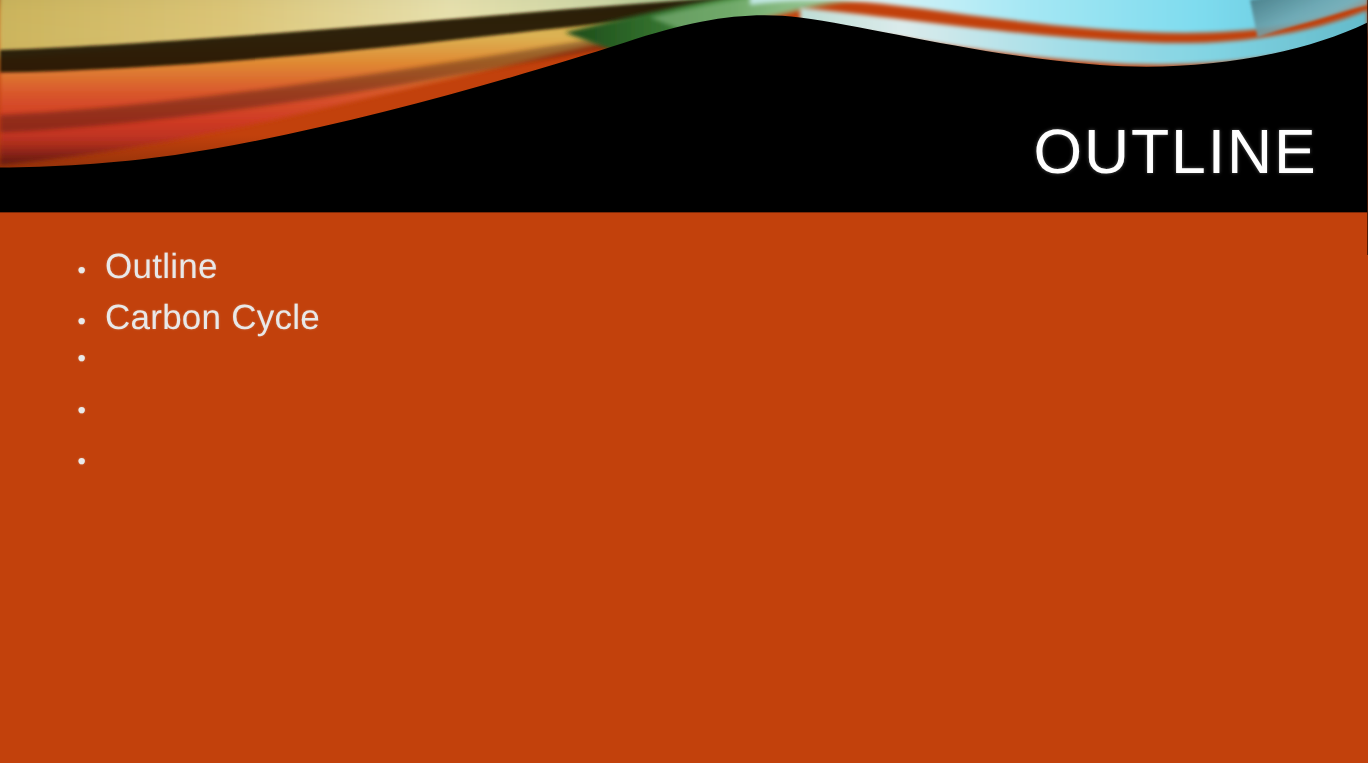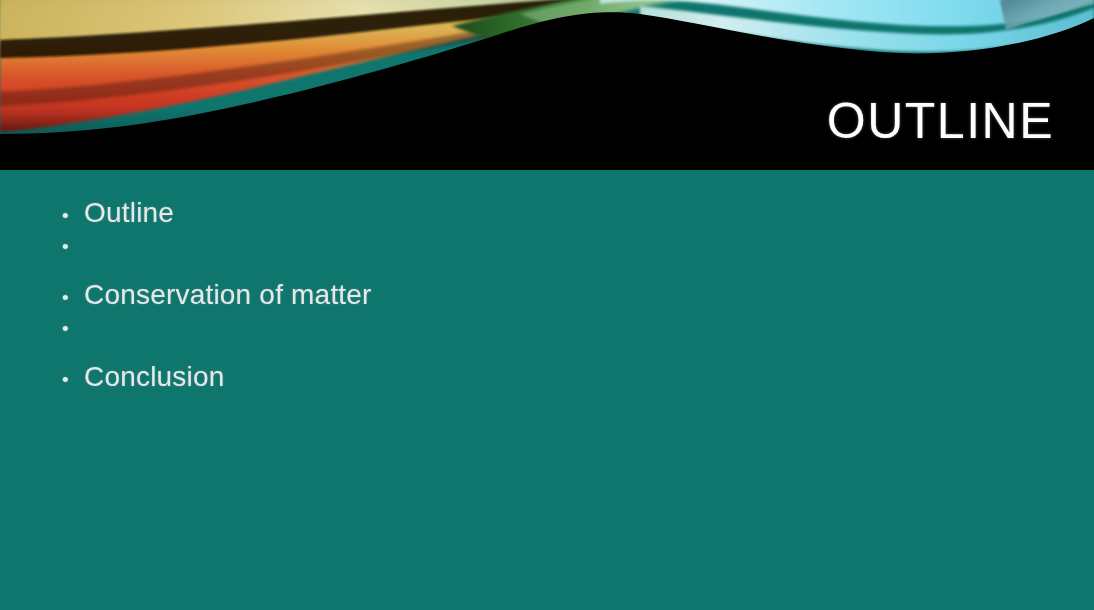--- a/index.html
+++ b/index.html
@@ -7,21 +7,21 @@
     padding: 0;
     background: #000;
   }
   body {
     font-family: "Liberation Sans", sans-serif;
   }
   .slide {
     position: relative;
     width: 1094px;
     height: 610px;
-    background: #0f766e;
+    background: #c2410c;
     overflow: hidden;
   }
 
   
   .ribbon-art {
     position: absolute;
     top: 0;
     left: 0;
     width: 1094px;
     height: 170px;
@@ -169,31 +169,30 @@
 
   <div class="body-block">
 
     <div class="bullet-row">
       <span class="bullet-mark">•</span>
       <span class="bullet-text">Outline</span>
     </div>
 
     <div class="bullet-row">
       <span class="bullet-mark">•</span>
-    </div>
-
-    <div class="bullet-row">
-      <span class="bullet-mark">•</span>
-      <span class="bullet-text">Conservation of matter</span>
+      <span class="bullet-text">Carbon Cycle</span>
     </div>
 
     <div class="bullet-row">
       <span class="bullet-mark">•</span>
     </div>
 
     <div class="bullet-row">
       <span class="bullet-mark">•</span>
-      <span class="bullet-text">Conclusion</span>
+    </div>
+
+    <div class="bullet-row">
+      <span class="bullet-mark">•</span>
     </div>
 
   </div>
 
 </div>
 
 </body></html>

